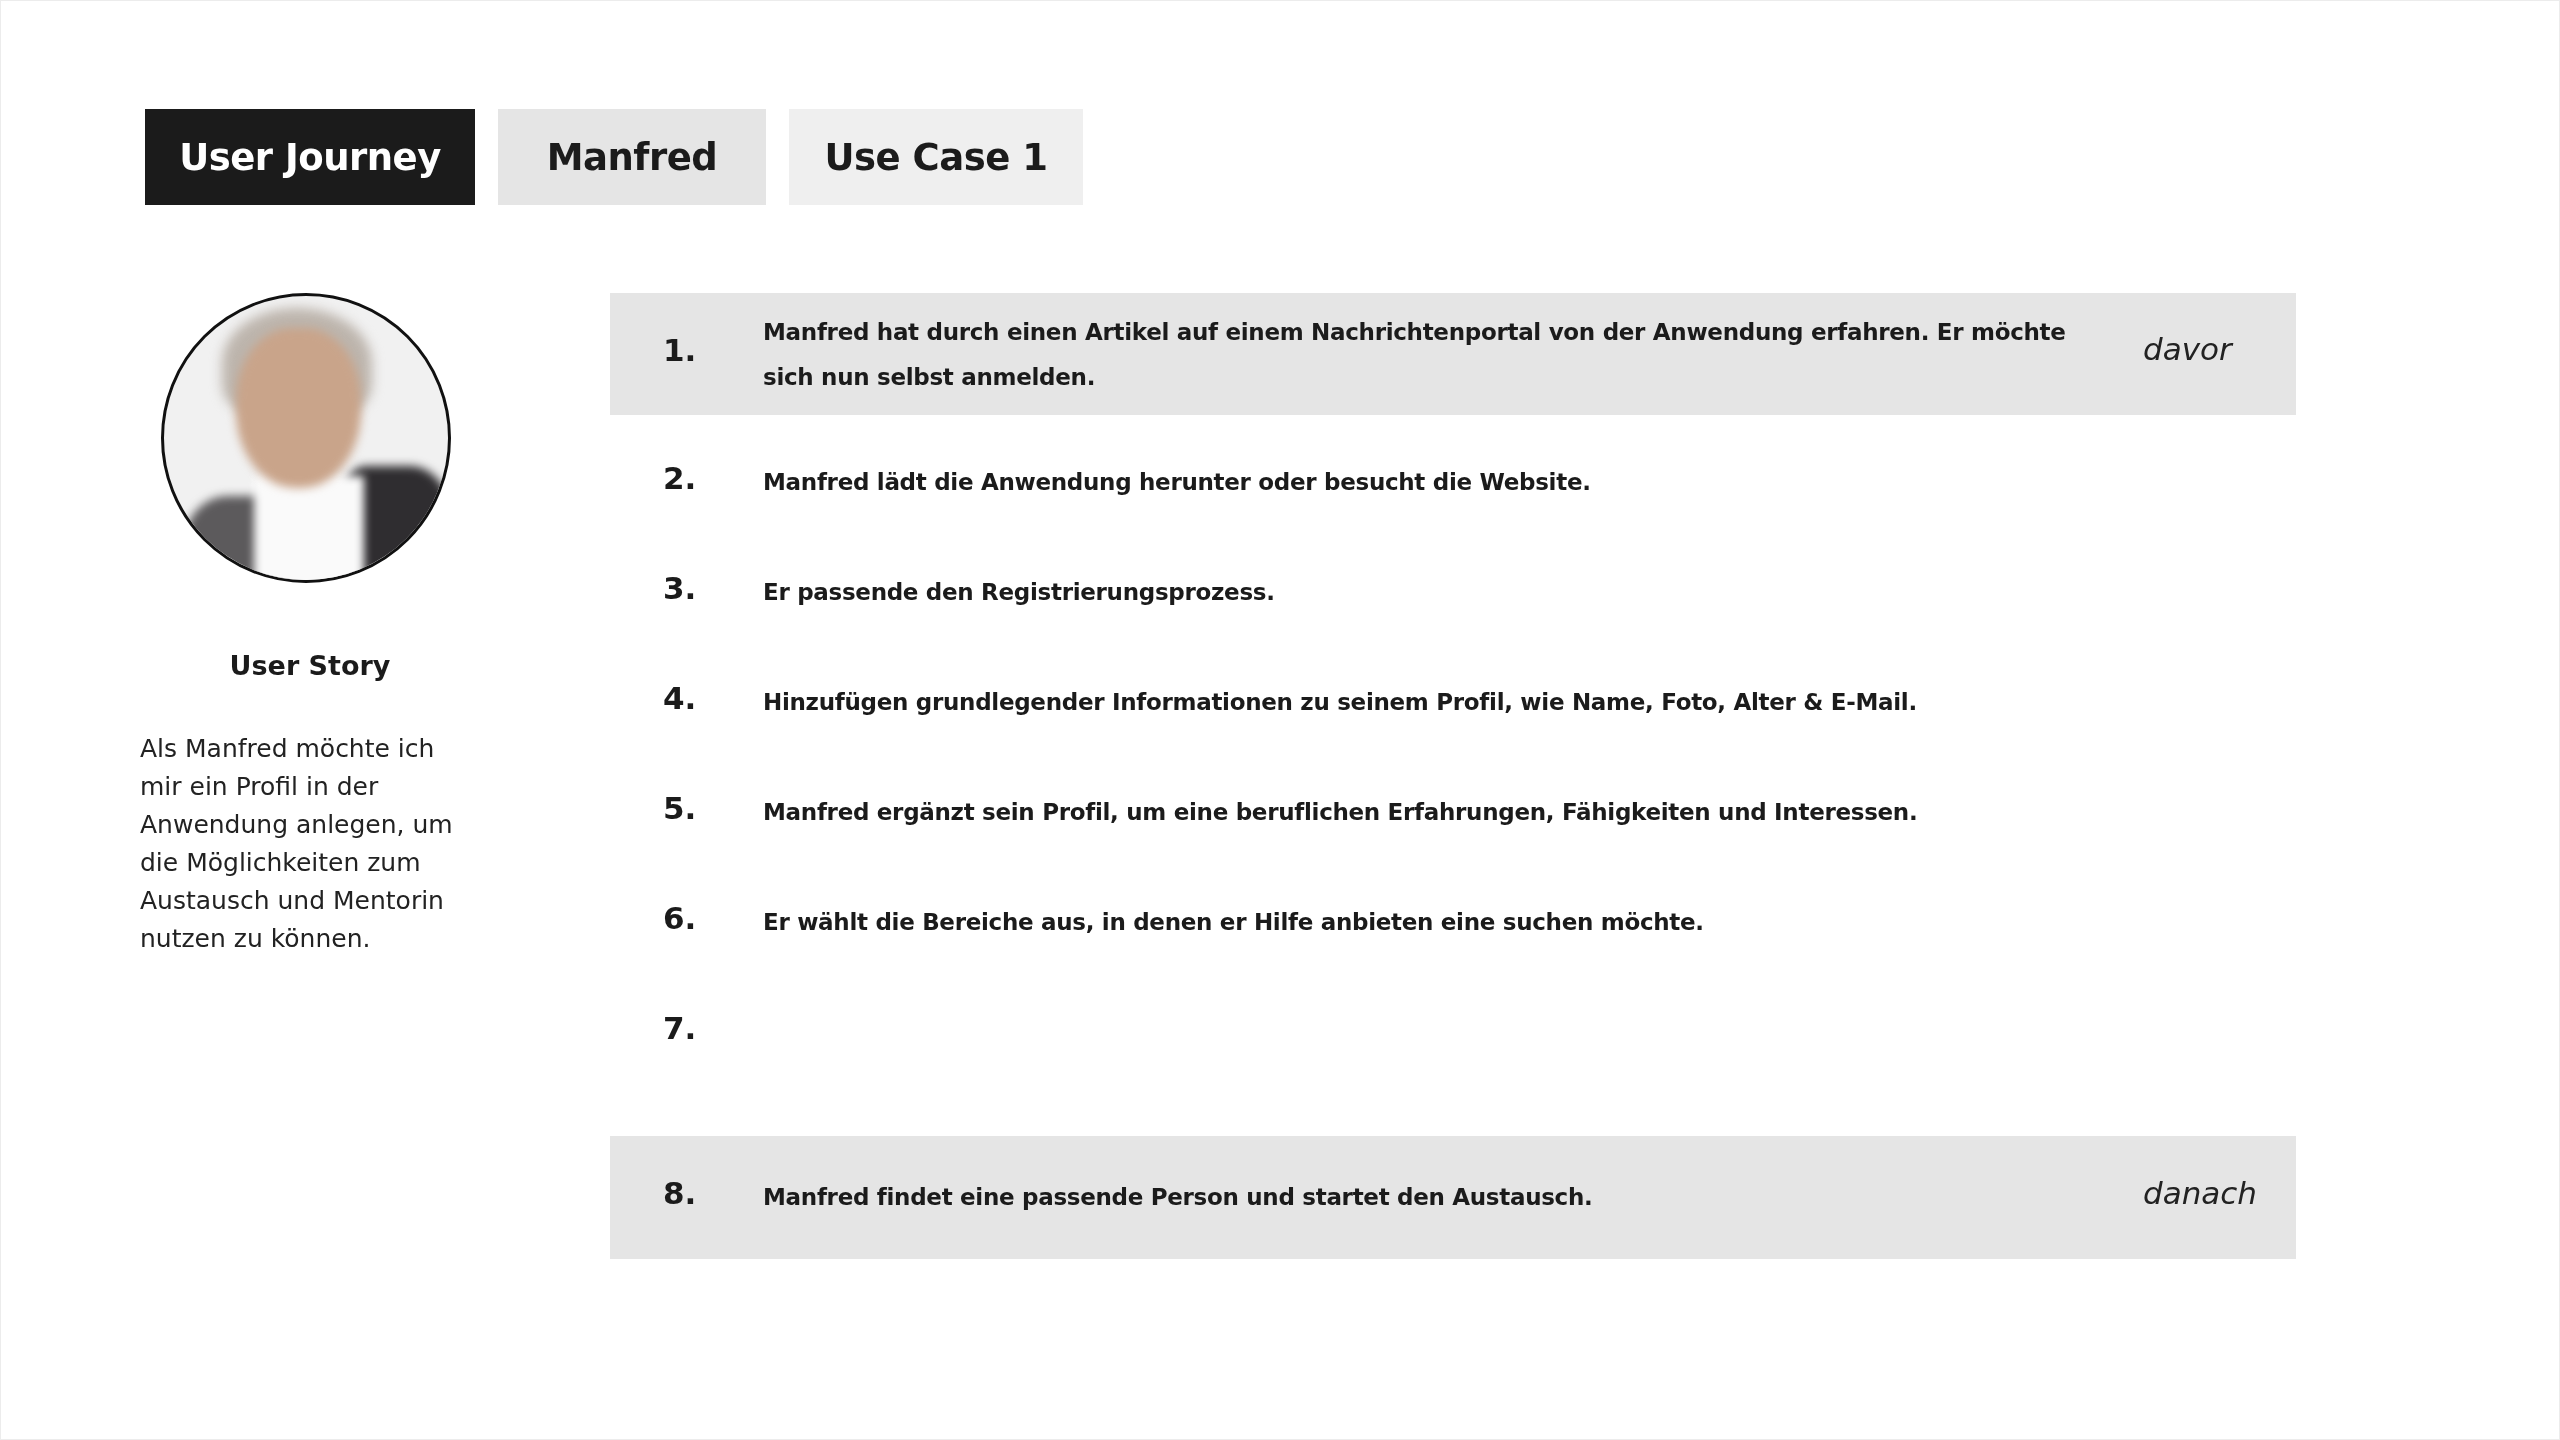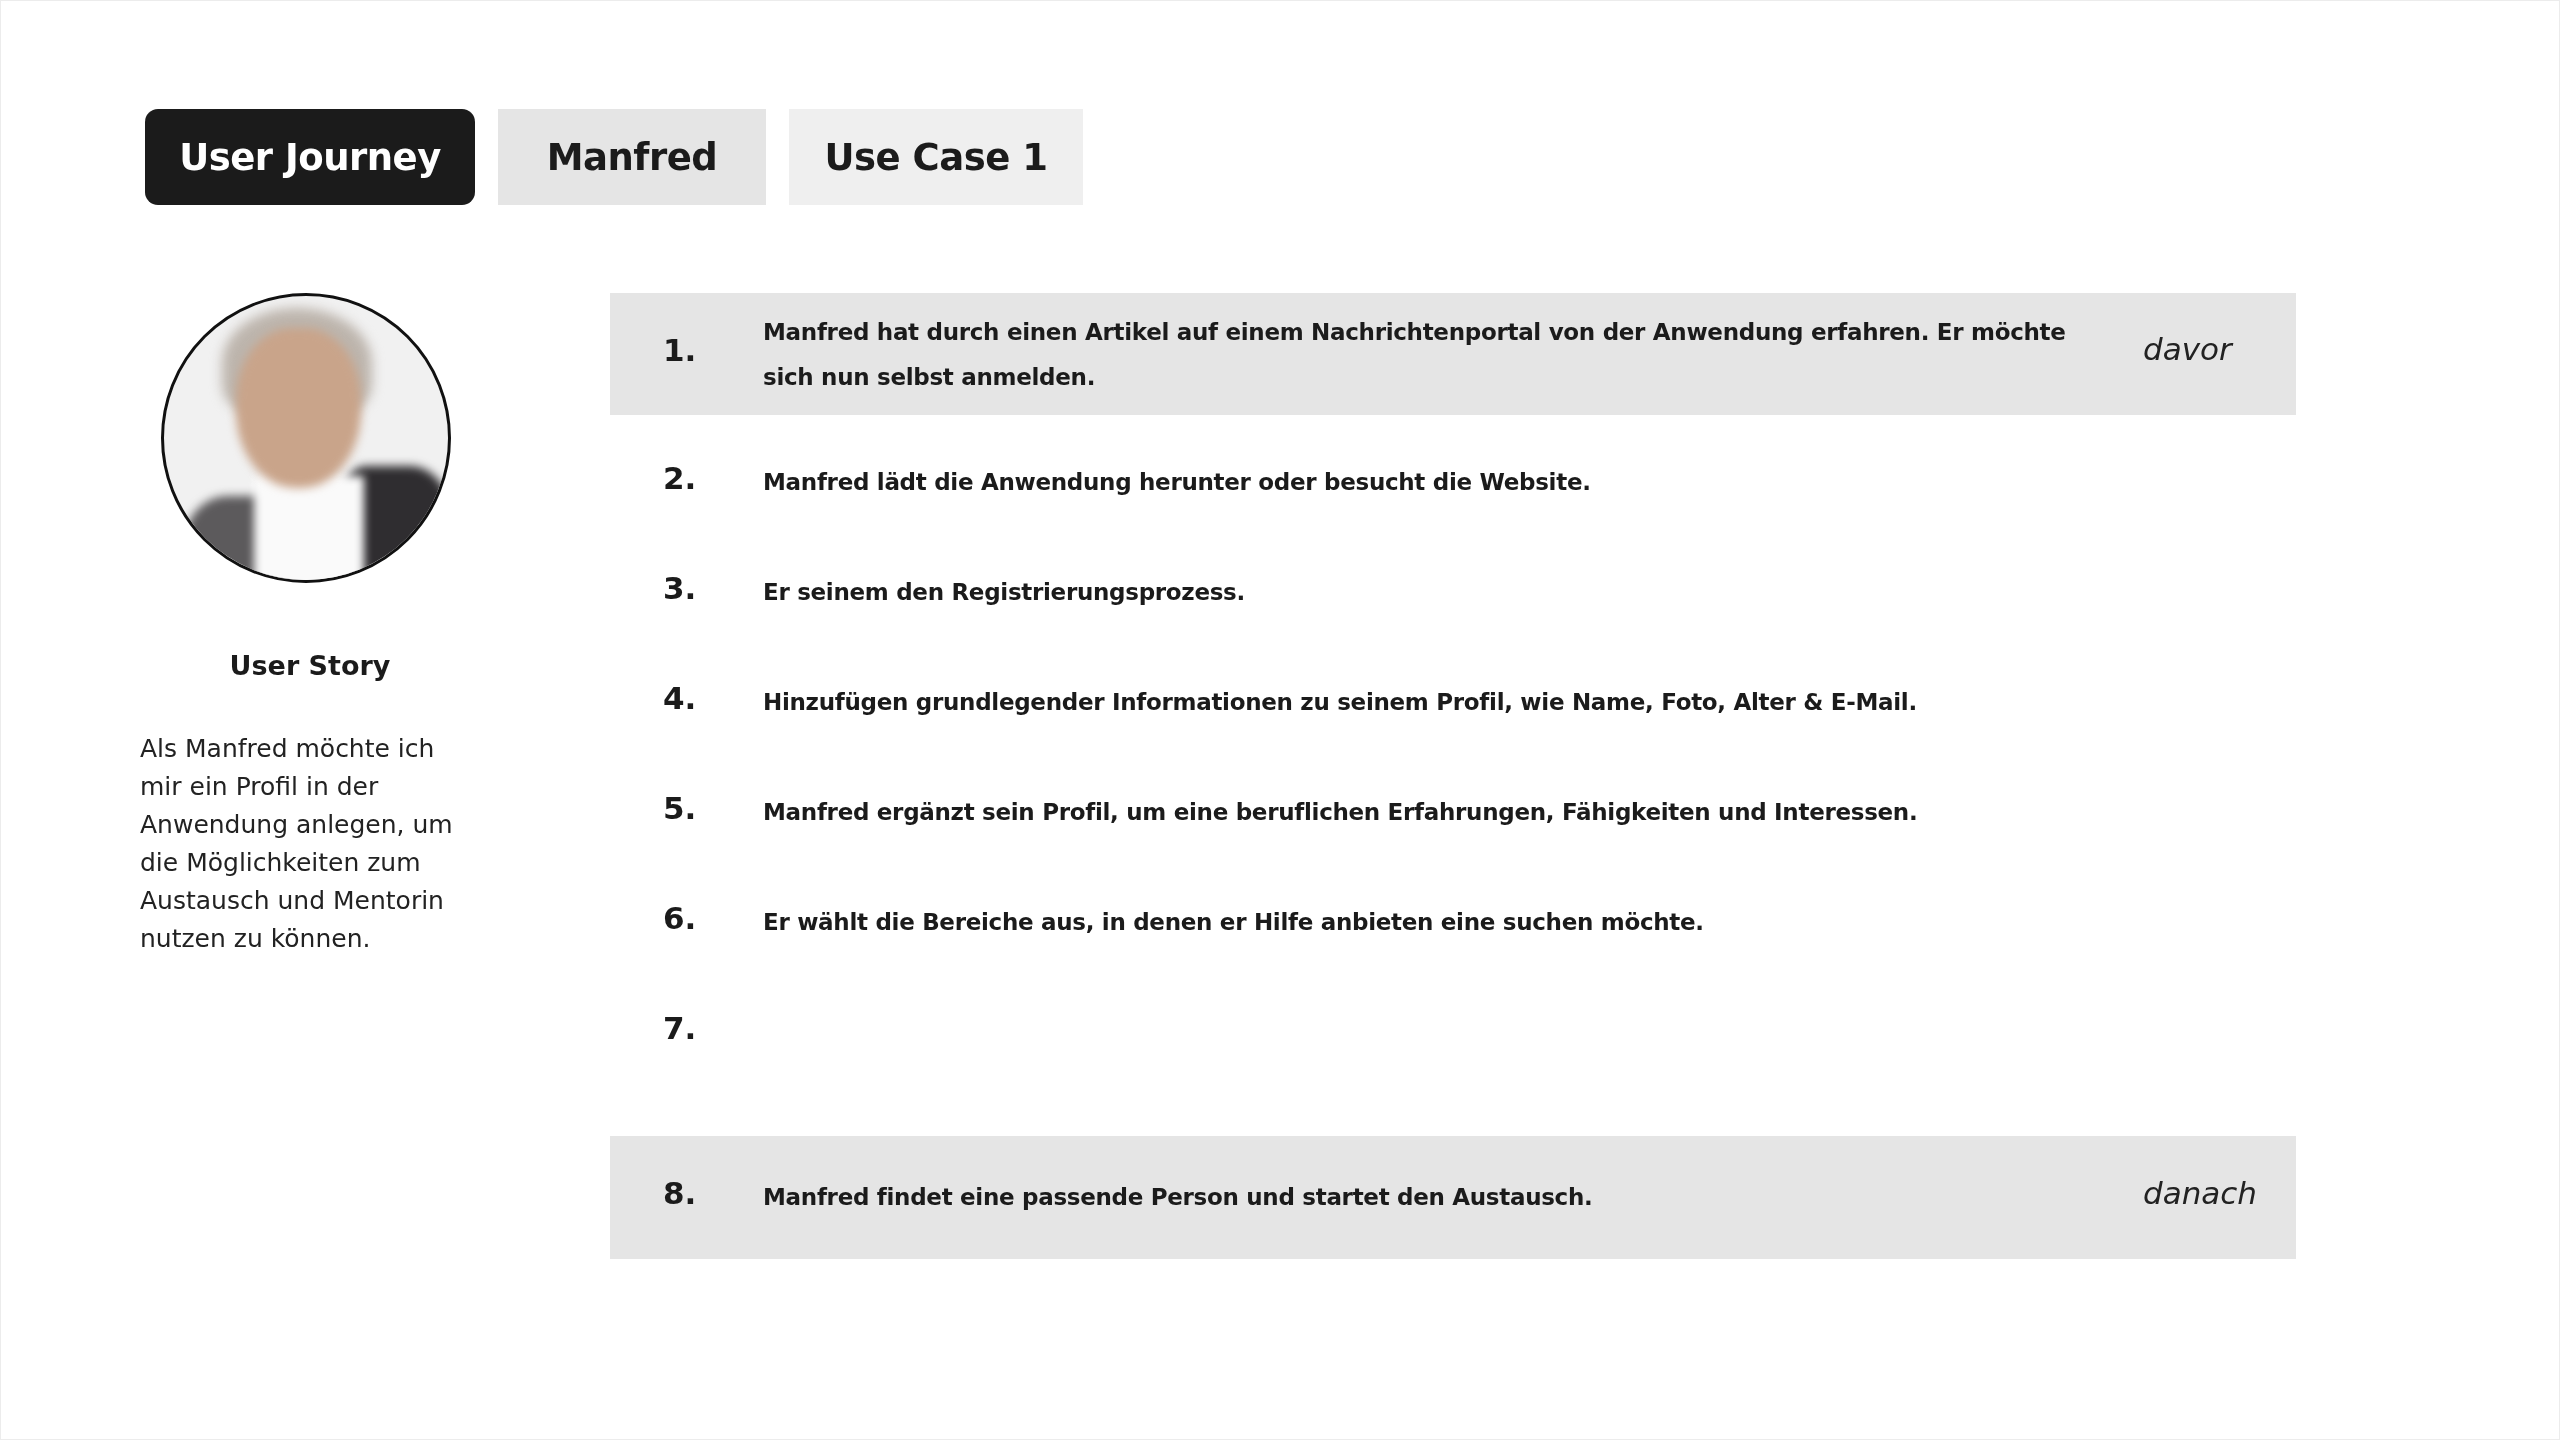--- a/index.html
+++ b/index.html
@@ -6,21 +6,21 @@
   body {
     width:2560px; height:1440px; background:#ffffff; position:relative; overflow:hidden;
     font-family:"DejaVu Sans","Liberation Sans",sans-serif; color:#1b1b1b;
   }
   .frame { position:absolute; left:0; top:0; width:2558px; height:1438px; border:1px solid #ececec; }
   .tabs { position:absolute; left:145px; top:109px; display:flex; gap:23px; }
   .tab {
     height:96px; display:flex; align-items:center; justify-content:center;
     font-weight:bold; font-size:37px; letter-spacing:-0.5px; cursor:pointer;
   }
-  .tab.active { background:#1b1b1b; color:#ffffff; width:330px;border-radius:13px; }
+  .tab.active { background:#1b1b1b; color:#ffffff; width:330px; }
   .tab.t2 { background:#e5e5e5; color:#1b1b1b; width:268px; }
   .tab.t3 { background:#efefef; color:#1b1b1b; width:294px; }
 
   .avatar {
     position:absolute; left:161px; top:293px; width:290px; height:290px; border-radius:50%;
     border:3px solid #111; overflow:hidden; background:#f1f1f1; box-sizing:border-box;
   }
   .avatar .hair { position:absolute; left:58px; top:12px; width:150px; height:110px; border-radius:50% 50% 30% 30%; background:#bdb5ad; filter:blur(6px); }
   .avatar .face { position:absolute; left:72px; top:32px; width:125px; height:160px; border-radius:45% 45% 48% 48%; background:#c9a48a; filter:blur(5px); }
   .avatar .shirt { position:absolute; left:90px; top:180px; width:110px; height:130px; background:#fafafa; filter:blur(4px); }
@@ -64,21 +64,21 @@
     <span class="num" style="padding-top:22px;">1.</span>
     <span class="txt">Manfred hat durch einen Artikel auf einem Nachrichtenportal von der Anwendung erfahren. Er möchte sich nun selbst anmelden.</span>
     <span class="phase" style="left:1533px;top:38px;">davor</span>
   </div>
   <div class="step" style="height:110px;padding-top:45px;">
     <span class="num">2.</span>
     <span class="txt">Manfred lädt die Anwendung herunter oder besucht die Website.</span>
   </div>
   <div class="step" style="height:110px;padding-top:45px;">
     <span class="num">3.</span>
-    <span class="txt">Er seinem den Registrierungsprozess.</span>
+    <span class="txt">Er passende den Registrierungsprozess.</span>
   </div>
   <div class="step" style="height:110px;padding-top:45px;">
     <span class="num">4.</span>
     <span class="txt">Hinzufügen grundlegender Informationen zu seinem Profil, wie Name, Foto, Alter &amp; E-Mail.</span>
   </div>
   <div class="step" style="height:110px;padding-top:45px;">
     <span class="num">5.</span>
     <span class="txt">Manfred ergänzt sein Profil, um eine beruflichen Erfahrungen, Fähigkeiten und Interessen.</span>
   </div>
   <div class="step" style="height:110px;padding-top:45px;">

